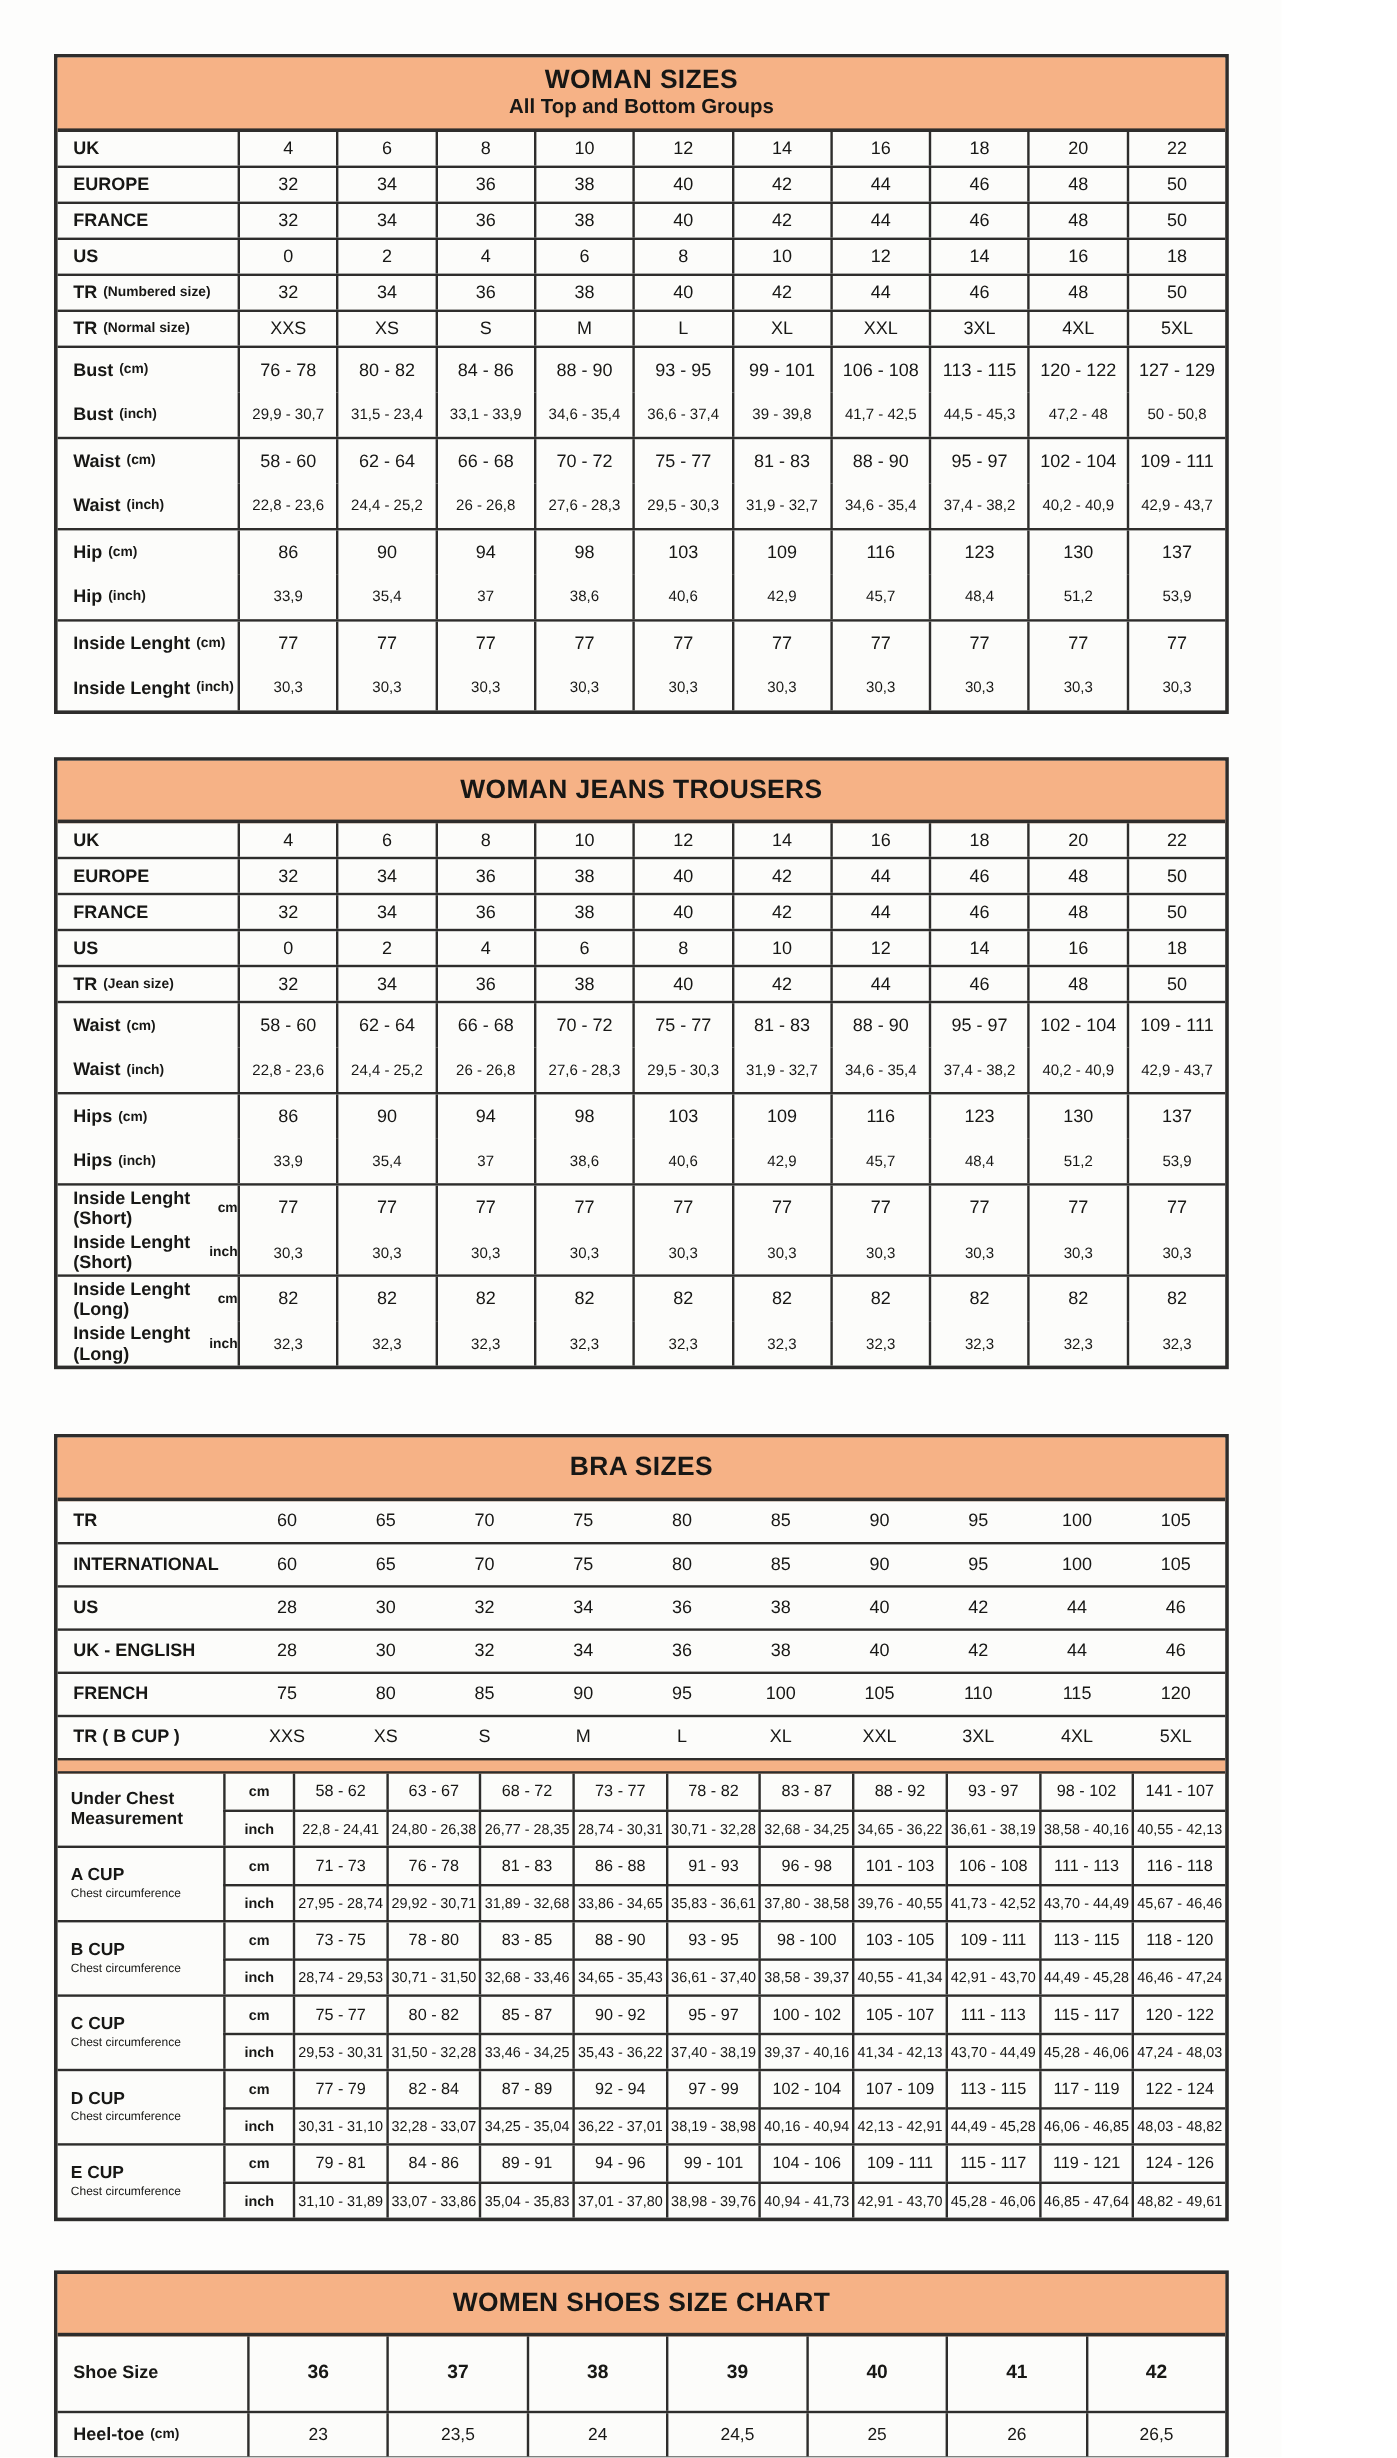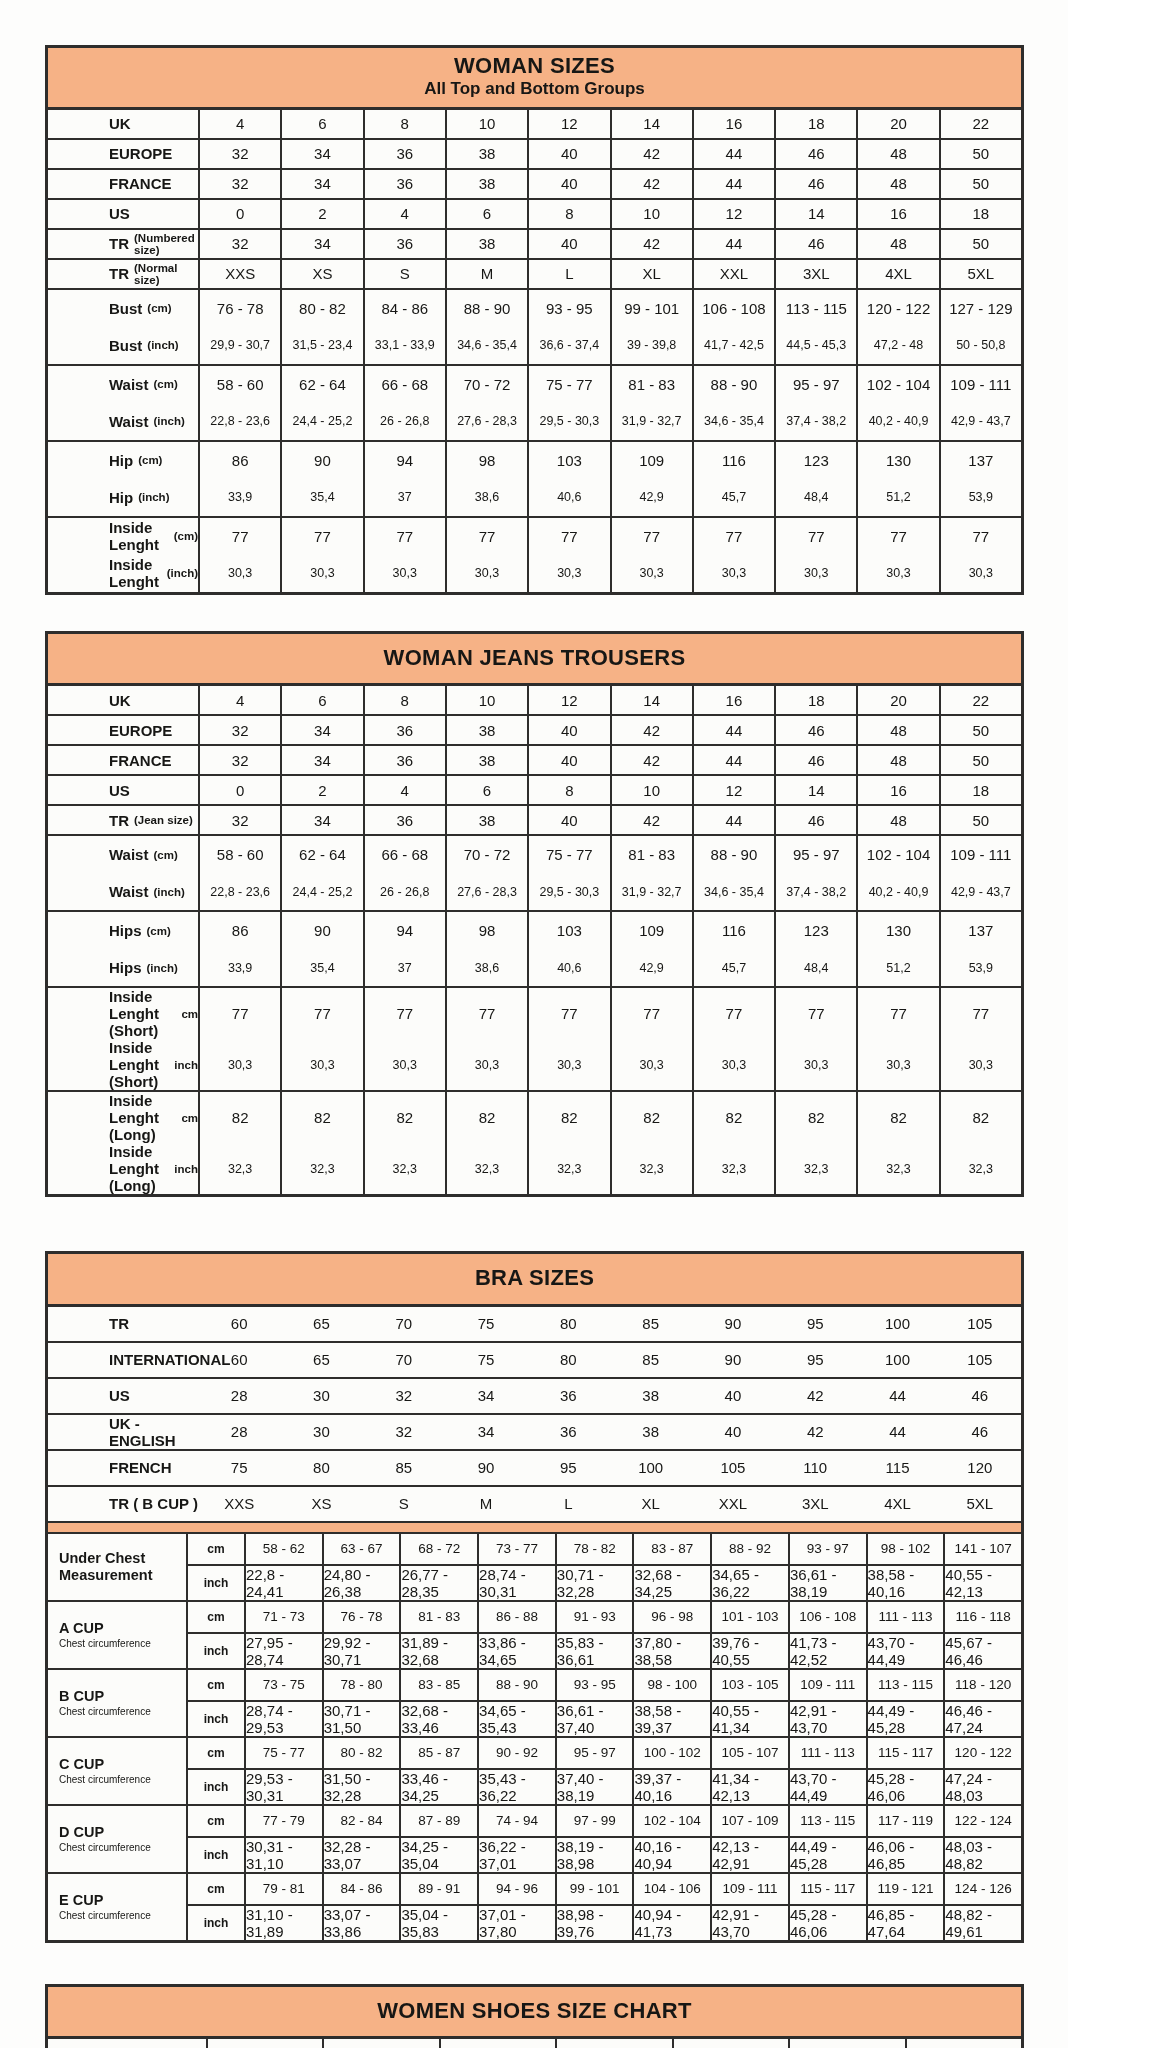--- a/index.html
+++ b/index.html
@@ -30,36 +30,36 @@
     padding:5px 0 7px;
   }
   .table-header.single{padding:11px 0 12px;}
   .table-title{font-size:22px;font-weight:bold;letter-spacing:.3px;line-height:1.2;}
   .table-subtitle{font-size:17px;font-weight:bold;line-height:1.2;}
   
   .row{display:grid;grid-template-columns:150px repeat(10,1fr);min-height:28px;}
   .row.tall{min-height:37px;}
   .group-start{border-top:2.5px solid var(--border);}
   .cell{display:flex;align-items:center;justify-content:center;}
-  .label-cell{justify-content:flex-start;padding-left:13px;font-weight:bold;font-size:15px;gap:5px;text-align:left;margin-left:48px;}
+  .label-cell{justify-content:flex-start;padding-left:13px;font-weight:bold;font-size:15px;gap:5px;text-align:left;}
   .label-small{font-size:11.5px;font-weight:bold;}
   .value-cell{border-left:2px solid var(--border);font-size:15px;}
   .value-cell.small{font-size:12.5px;}
   
   .band-row{display:grid;grid-template-columns:150px repeat(10,1fr);min-height:34px;}
   .band-cell{font-size:15px;}
   .sep-band{height:9px;background:var(--accent);border-top:2.5px solid var(--border);border-bottom:2.5px solid var(--border);}
   
   .cup-group{display:grid;grid-template-columns:138px 58px repeat(10,1fr);grid-auto-rows:minmax(30px,auto);}
   .cup-label{grid-row:1 / span 2;grid-column:1;flex-direction:column;align-items:flex-start;justify-content:center;padding-left:11px;}
   .cup-label-line{font-weight:bold;font-size:14.5px;line-height:1.15;}
   .cup-sublabel{font-size:10px;margin-top:1px;}
   .unit-cell{border-left:2px solid var(--border);font-weight:bold;font-size:12px;}
   .cup-cell{border-left:2px solid var(--border);font-size:13.5px;}
-  .cup-cell.small{font-size:15px;}
+  .cup-cell.small{font-size:12px;}
   .sub-top{border-top:2px solid var(--border);}
   
   .shoe-row{display:grid;grid-template-columns:158px repeat(7,1fr);}
   .shoe-row.sizes{min-height:62px;}
   .shoe-row.heel{min-height:36px;}
   .shoe-row.sizes .value-cell{font-weight:bold;font-size:16px;}
   .shoe-row.heel .value-cell{font-size:14.5px;}
 </style>
 </head>
 <body>
@@ -719,21 +719,21 @@
         </div>
         <div class="cup-group group-start">
           <div class="cell cup-label">
             <div class="cup-label-line">D CUP</div>
             <div class="cup-sublabel">Chest circumference</div>
           </div>
           <div class="cell unit-cell">cm</div>
           <div class="cell cup-cell">77 - 79</div>
           <div class="cell cup-cell">82 - 84</div>
           <div class="cell cup-cell">87 - 89</div>
-          <div class="cell cup-cell">74 - 94</div>
+          <div class="cell cup-cell">92 - 94</div>
           <div class="cell cup-cell">97 - 99</div>
           <div class="cell cup-cell">102 - 104</div>
           <div class="cell cup-cell">107 - 109</div>
           <div class="cell cup-cell">113 - 115</div>
           <div class="cell cup-cell">117 - 119</div>
           <div class="cell cup-cell">122 - 124</div>
           <div class="cell unit-cell sub-top">inch</div>
           <div class="cell cup-cell sub-top small">30,31 - 31,10</div>
           <div class="cell cup-cell sub-top small">32,28 - 33,07</div>
           <div class="cell cup-cell sub-top small">34,25 - 35,04</div>

